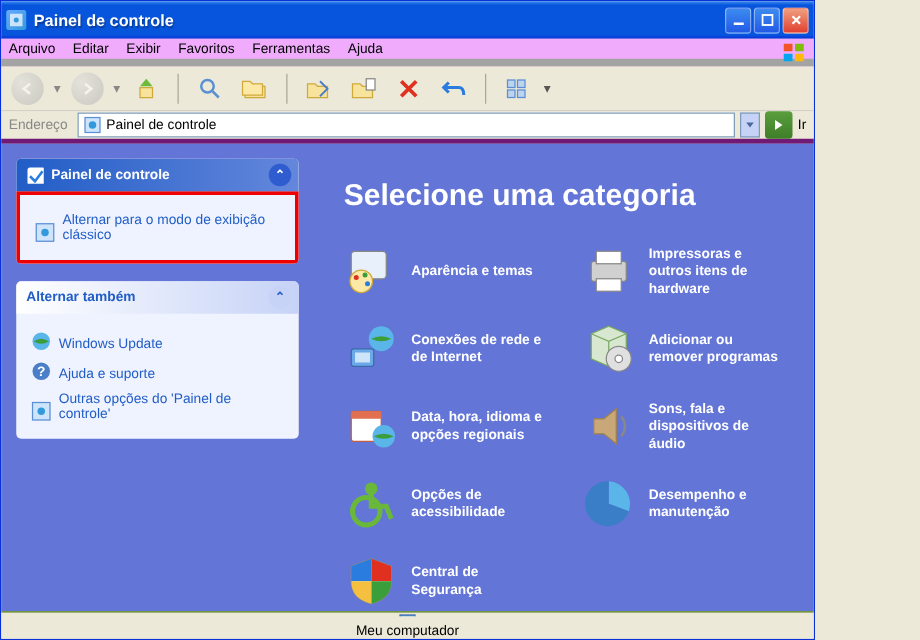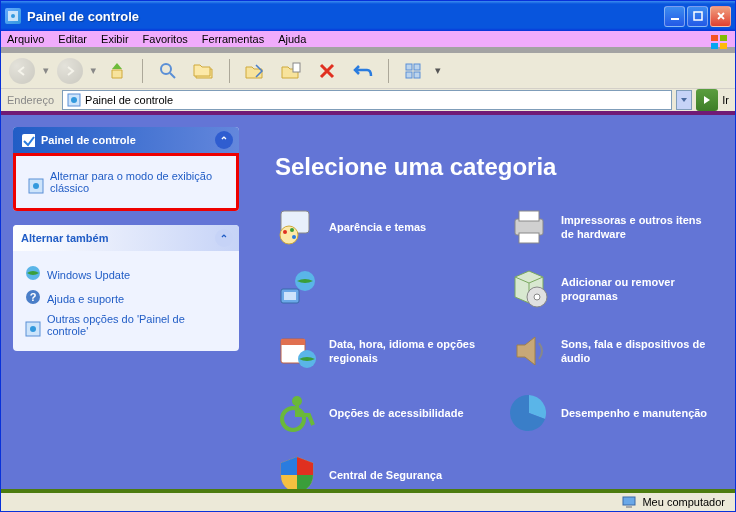--- a/index.html
+++ b/index.html
@@ -1,17 +1,17 @@
 <!DOCTYPE html>
 <html><head>
 <meta charset="utf-8">
 <style>
 * { box-sizing: border-box; margin: 0; padding: 0; font-family: Tahoma, sans-serif; font-size: 11px; }
 body { background: #ece9d8; width: 736px; height: 512px; overflow: hidden; }
-.window { width: 736px; height: 512px; border: 1px solid #0831d9; background: #ece9d8; display: flex; flex-direction: column; }
+.window { width: 652px; height: 512px; border: 1px solid #0831d9; background: #ece9d8; display: flex; flex-direction: column; }
 .titlebar { height: 30px; background: linear-gradient(to bottom, #3c8cf0 0%, #0855dd 10%, #0855dd 90%, #0831d9 100%); display: flex; align-items: center; padding: 0 4px; color: white; }
 .titlebar-icon { width: 16px; height: 16px; margin-right: 6px; background: linear-gradient(135deg,#6af,#39d); border-radius: 2px; display:flex; align-items:center; justify-content:center; }
 .titlebar-title { font-weight: bold; font-size: 13px; flex: 1; text-shadow: 1px 1px 1px rgba(0,0,0,0.3); }
 .winbtns { display: flex; gap: 2px; }
 .winbtn { width: 21px; height: 21px; border-radius: 3px; display: flex; align-items: center; justify-content: center; font-weight: bold; color: white; border: 1px solid rgba(255,255,255,0.4); }
 .winbtn.min, .winbtn.max { background: linear-gradient(to bottom, #3c8cf0, #2359e6); }
 .winbtn.close { background: linear-gradient(to bottom, #f0a080, #e04030); }
 .menubar { height: 22px; background: #f0abfc; display: flex; align-items: center; padding: 0 6px; border-bottom: 6px solid #a3a3a3; position:relative; }
 .menubar span { margin-right: 14px; cursor: default; }
 .winlogo { position:absolute; right:4px; top:2px; width:22px; height:18px; }
@@ -30,27 +30,27 @@
 .sidebar { width: 250px; padding: 12px; display: flex; flex-direction: column; gap: 14px; }
 .panel { background: #eff3ff; border-radius: 4px; overflow:hidden; }
 .panel-head { background: linear-gradient(to right, white, #c6d3f7); height: 26px; display: flex; align-items: center; padding: 0 8px; font-weight: bold; color: #215dc6; position:relative; }
 .panel-head.dark { background: linear-gradient(to right, #215dc6, #6487dc); color: white; }
 .panel-head .collapse { position:absolute; right:6px; width:18px; height:18px; border-radius:50%; background:#c6d3f7; display:flex; align-items:center; justify-content:center; color:#215dc6; font-size:10px; }
 .panel-head.dark .collapse { background:#2f5dd0; color:white; }
 .panel-body { padding: 10px 12px; }
 .panel-body.highlight { border: 3px solid #e00; }
 .link { color: #215dc6; display: flex; align-items: flex-end; gap: 6px; padding: 4px 0; cursor: pointer; }
 .link .ico { width: 16px; height: 16px; flex-shrink: 0; }
-.main { flex: 1; padding: 38px 24px; color: white; position:relative; }
+.main { flex: 1; padding: 28px 24px; color: white; position:relative; }
 .main h1 { font-size: 24px; font-weight: bold; margin-bottom: 24px; }
 .categories { display: grid; grid-template-columns: 1fr 1fr; gap: 18px 28px; }
 .cat { display: flex; align-items: center; gap: 10px; cursor: pointer; }
 .cat-icon { width: 44px; height: 44px; flex-shrink: 0; display:flex; align-items:center; justify-content:center; }
 .cat-text { font-weight: bold; font-size: 11px; line-height: 1.3; }
-.statusbar { height: 22px; background: #ece9d8; border-top: 4px solid #4d7c0f; display: flex; align-items: center; justify-content: flex-end; padding: 0 10px; gap: 6px; }
+.statusbar { height: 22px; background: #ece9d8; border-top: 1px solid #4d7c0f; display: flex; align-items: center; justify-content: flex-end; padding: 0 10px; gap: 6px; flex-direction: column; }
 .smico { width:14px; height:14px; }
 </style>
 </head>
 <body>
 
 <div class="window">
 
   <div class="titlebar">
     <div class="titlebar-icon">
       <svg width="12" height="12" viewBox="0 0 12 12">
@@ -273,20 +273,21 @@
 
         <div class="cat">
           <div class="cat-icon">
               <svg width="44" height="44">
                 <circle cx="30" cy="14" r="10" fill="#5ab5e8"></circle>
                 <path d="M22 14 Q30 10 38 14 Q30 18 22 14" fill="#3a9e3a"></path>
                 <rect x="6" y="22" width="18" height="14" rx="2" fill="#6aa8e8" stroke="#3a6aa8"></rect>
                 <rect x="9" y="25" width="12" height="8" fill="#cde4fb"></rect>
               </svg>
             </div>
+          <div class="cat-text">Conexões de rede e de Internet</div>
         </div>
 
 
         <div class="cat">
           <div class="cat-icon">
               <svg width="44" height="44">
                 <path d="M8 10 L22 4 L36 10 L36 30 L22 36 L8 30 Z" fill="#d8e8d0" stroke="#7aa860"></path>
                 <path d="M8 10 L22 16 L36 10 M22 16 L22 36" fill="none" stroke="#7aa860"></path>
                 <circle cx="30" cy="30" r="10" fill="#e0e0e0" stroke="#888"></circle>
                 <circle cx="30" cy="30" r="3" fill="#fff" stroke="#888"></circle>

